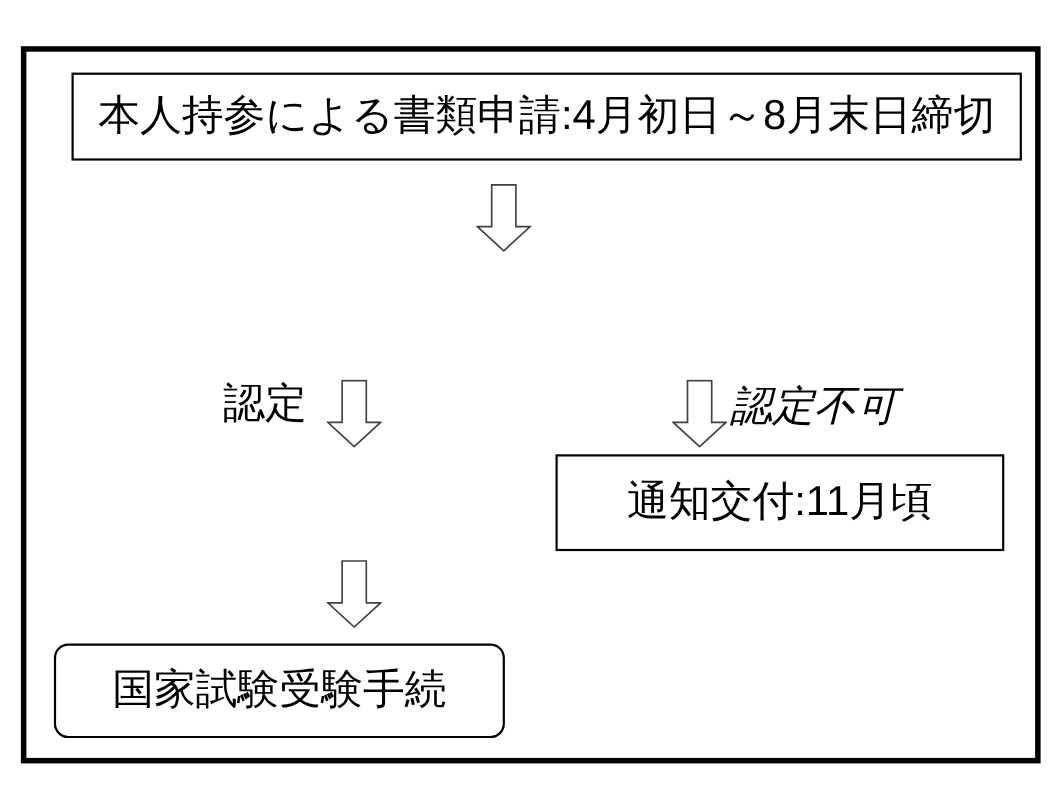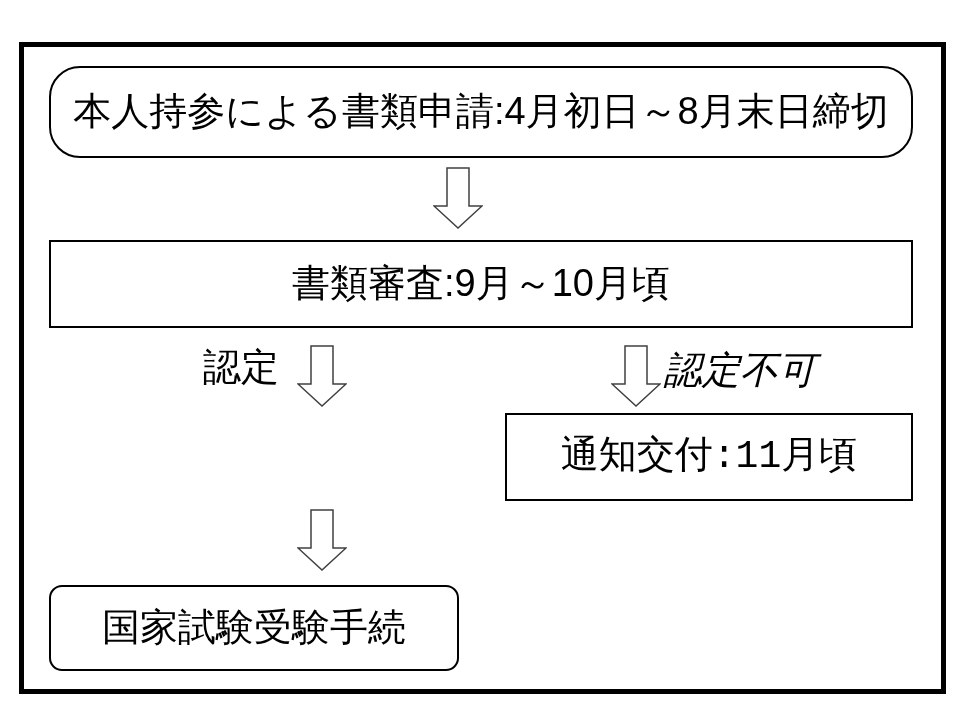--- a/index.html
+++ b/index.html
@@ -32,24 +32,24 @@
     border: 2px solid #000000;
     background: #ffffff;
     display: flex;
     align-items: center;
     justify-content: center;
     font-size: 38px;
     line-height: 1.1;
     white-space: nowrap;
     text-align: center;
   }
-  .box-application { left: 49px;  top: 66px;  width: 864px; height: 92px; border-radius: 31px; }
+  .box-application { left: 65px;  top: 66px;  width: 864px; height: 80px; }
   .box-screening   { left: 49px;  top: 240px; width: 864px; height: 88px; }
   .box-certificate { left: 50px;  top: 413px; width: 408px; height: 88px; }
-  .box-notice      { left: 505px; top: 413px; width: 408px; height: 88px; font-family: Liberation Mono, monospace; }
+  .box-notice      { left: 505px; top: 413px; width: 408px; height: 88px; }
   .box-exam        { left: 49px;  top: 585px; width: 410px; height: 86px; border-radius: 13px; }
   .branch-label {
     position: absolute;
     font-size: 38px;
     line-height: 1.0;
     white-space: nowrap;
   }
   .label-approved { left: 203px; top: 348px; }
   .label-rejected { left: 664px; top: 351px; font-style: italic; }
   .block-arrow {
@@ -70,23 +70,20 @@
   <div class="outer-frame"></div>
 
   <div class="fbox box-application">
     <span>本人持参による書類申請:4月初日～8月末日締切</span>
   </div>
 
   <svg class="block-arrow arrow-1" viewBox="0 0 50 62">
     <polygon points="14,1 36,1 36,39 49,39 25,61 1,39 14,39" fill="#ffffff" stroke="#404040" stroke-width="1.5" stroke-linejoin="miter"></polygon>
   </svg>
 
-  <div class="fbox box-screening">
-    <span>書類審査:9月～10月頃</span>
-  </div>
 
   <div class="branch-label label-approved">認定</div>
   <div class="branch-label label-rejected">認定不可</div>
 
   <svg class="block-arrow arrow-2l" viewBox="0 0 50 62">
     <polygon points="14,1 36,1 36,39 49,39 25,61 1,39 14,39" fill="#ffffff" stroke="#404040" stroke-width="1.5" stroke-linejoin="miter"></polygon>
   </svg>
   <svg class="block-arrow arrow-2r" viewBox="0 0 50 62">
     <polygon points="14,1 36,1 36,39 49,39 25,61 1,39 14,39" fill="#ffffff" stroke="#404040" stroke-width="1.5" stroke-linejoin="miter"></polygon>
   </svg>

